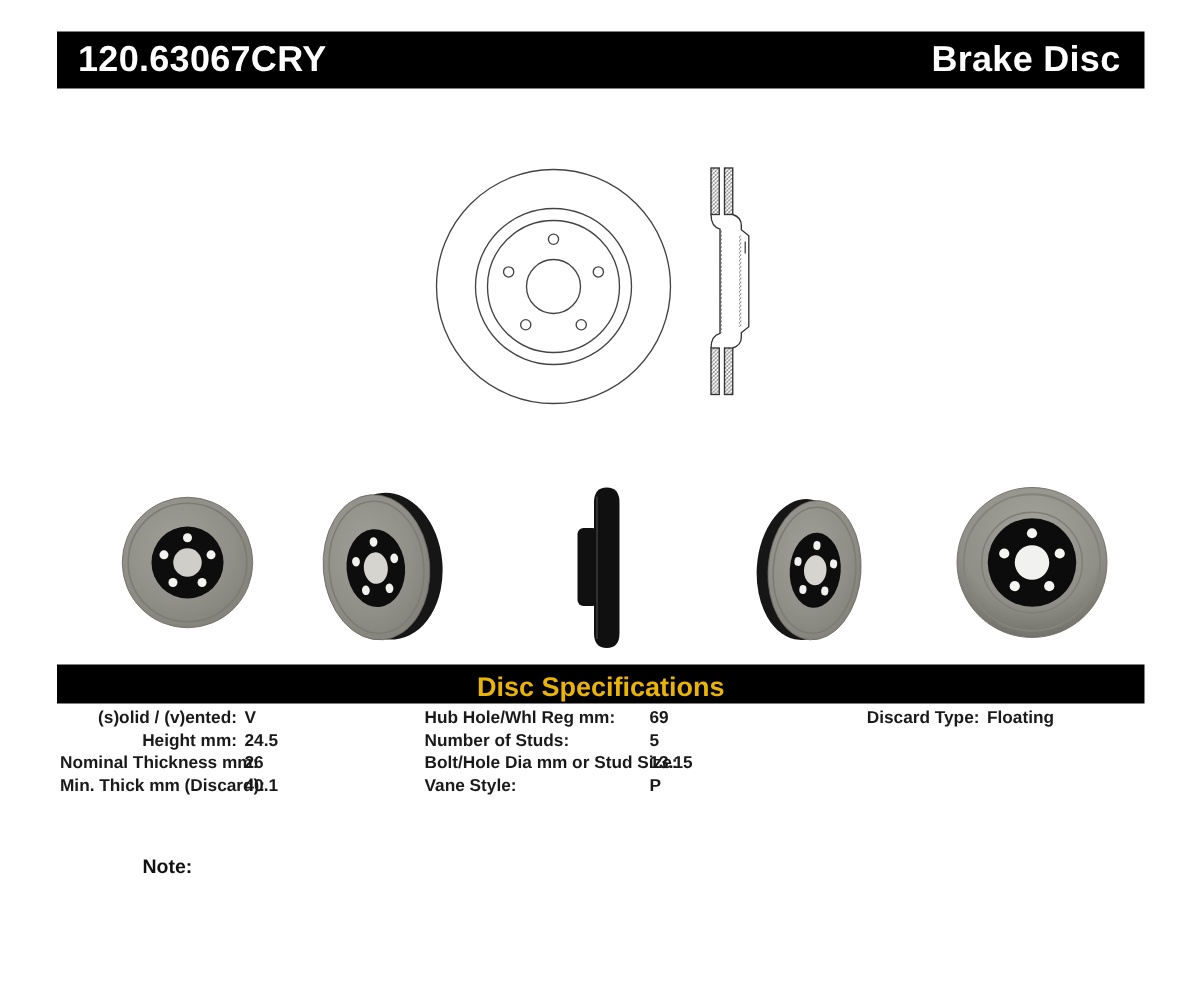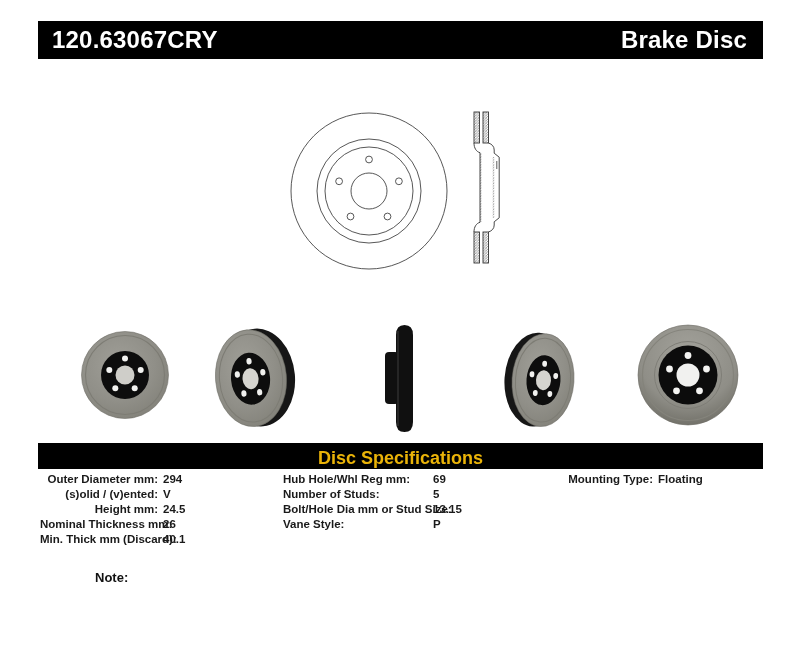--- a/index.html
+++ b/index.html
@@ -159,24 +159,20 @@
       <circle cx="669.5" cy="54" r="3.4" fill="#f4f4f2"></circle>
     </g>
   </svg>
 
   <div class="specbar">
     <span>Disc Specifications</span>
   </div>
 
   <div class="spec-table c1">
     <div class="spec-row">
-      <span class="spec-label">Outer Diameter mm:</span>
-      <span class="spec-value">294</span>
-    </div>
-    <div class="spec-row">
       <span class="spec-label">(s)olid / (v)ented:</span>
       <span class="spec-value">V</span>
     </div>
     <div class="spec-row">
       <span class="spec-label">Height mm:</span>
       <span class="spec-value">24.5</span>
     </div>
     <div class="spec-row">
       <span class="spec-label">Nominal Thickness mm:</span>
       <span class="spec-value">26</span>
@@ -201,20 +197,20 @@
       <span class="spec-value">13.15</span>
     </div>
     <div class="spec-row">
       <span class="spec-label">Vane Style:</span>
       <span class="spec-value">P</span>
     </div>
   </div>
 
   <div class="spec-table c3">
     <div class="spec-row">
-      <span class="spec-label">Mounting Type:</span>
+      <span class="spec-label">Discard Type:</span>
       <span class="spec-value">Floating</span>
     </div>
   </div>
 
   <div class="note">Note:</div>
 
 </div>
 
 </body></html>

